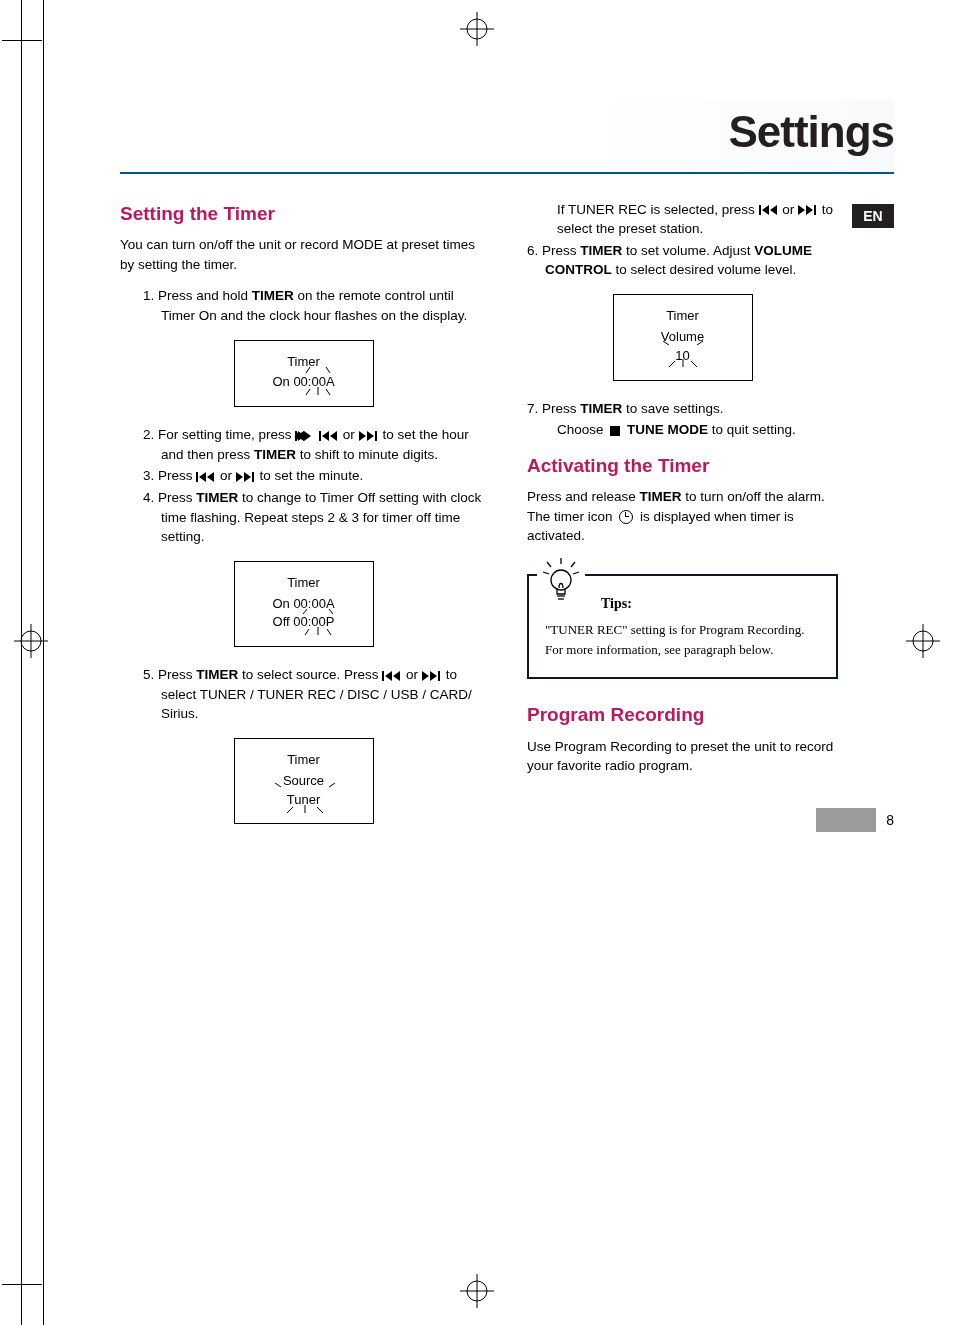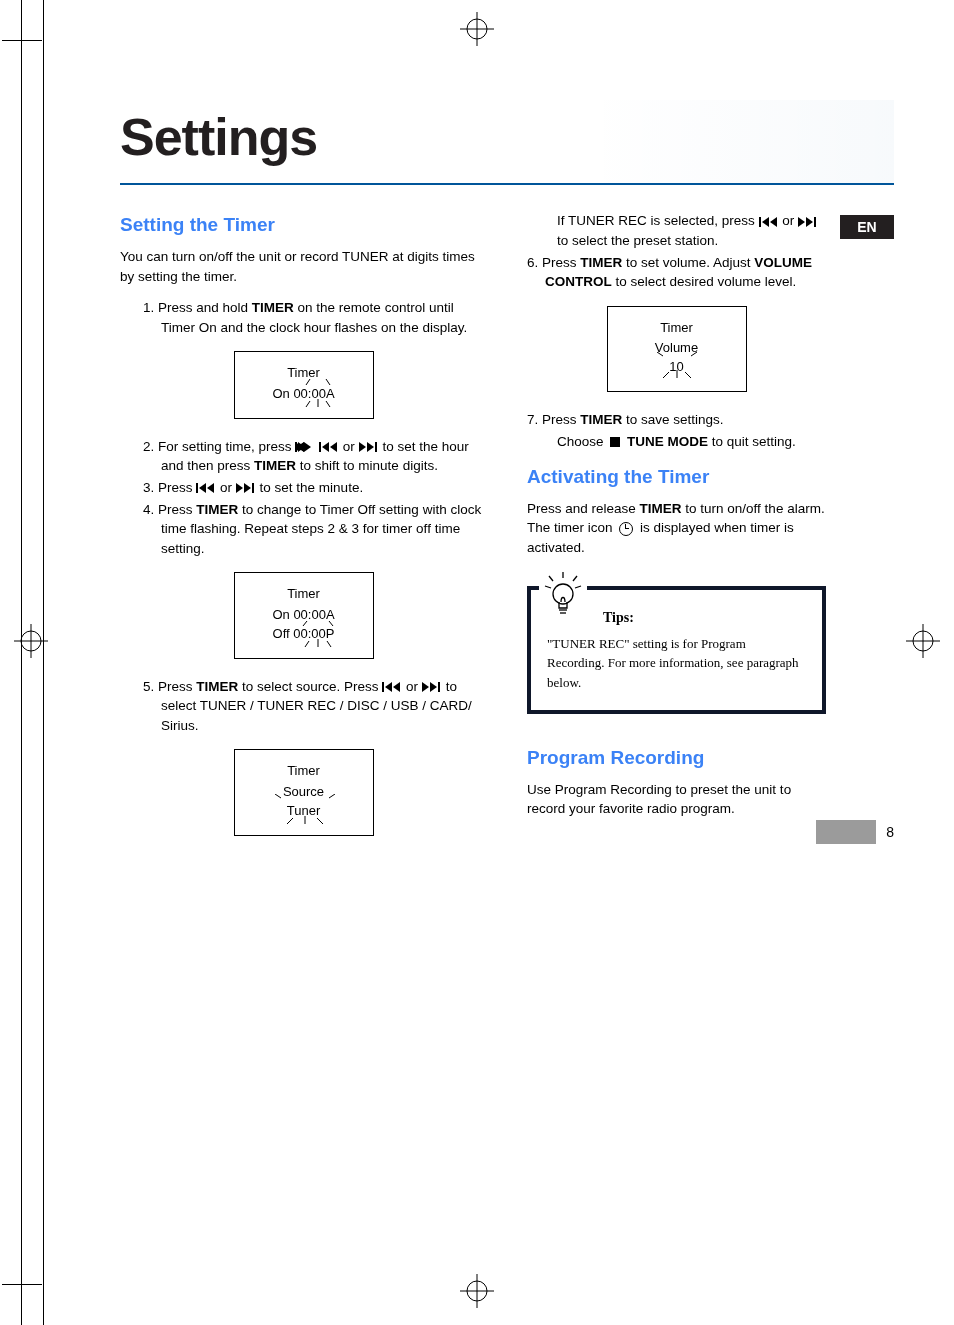--- a/index.html
+++ b/index.html
@@ -66,54 +66,55 @@
       left: 50%;
       transform: translateX(-50%);
     }
     .reg-svg { width: 34px; height: 34px; }
     .title-bar {
       border-bottom: 2px solid #00559a;
       padding-bottom: 8px;
       background: linear-gradient(90deg, transparent 0%, transparent 60%, rgba(0,85,154,0.03) 100%);
     }
     .title-text {
-      font-size: 52px;
+      font-size: 44px;
       font-weight: 800;
       color: #231f20;
       letter-spacing: -1px;
+      text-align: right;
     }
     .columns {
       display: flex;
       gap: 40px;
       margin-top: 26px;
     }
     .col { flex: 1; }
     .col-right-outer {
       flex: 1;
       display: flex;
       gap: 14px;
     }
     .col-right { flex: 1; }
     .lang-flag {
-      width: 54px;
+      width: 42px;
       height: 24px;
       background: #231f20;
       color: #fff;
       font-weight: bold;
       font-size: 14px;
       display: flex;
       align-items: center;
       justify-content: center;
       flex-shrink: 0;
       margin-top: 4px;
     }
     h2.sub {
       font-size: 19px;
       font-weight: 800;
-      color: #3b82f6;
+      color: #be185d;
       margin-bottom: 8px;
     }
     p { margin-bottom: 12px; font-size: 13.5px; }
     .step-list { margin-bottom: 12px; margin-left: 23px; }
     .step { font-size: 13.5px; margin-bottom: 2px; padding-left: 18px; text-indent: -18px; }
     .step.indent { padding-left: 30px; text-indent: 0; }
     .icon-stop {
       display: inline-block;
       width: 10px;
       height: 10px;
@@ -154,21 +155,21 @@
       width: 140px;
       margin: 14px auto 18px;
       padding: 12px 6px 14px;
       text-align: center;
       font-size: 13px;
       position: relative;
     }
     .display-box .line1 { margin-bottom: 2px; }
     .blink-val { position: relative; display: inline-block; }
     .tips-box {
-      border: 4px solid #0f172a;
+      border: 2px solid #0f172a;
       padding: 18px 16px 18px 16px;
       position: relative;
       margin-top: 28px;
     }
     .tips-icon {
       position: absolute;
       top: -20px;
       left: 8px;
       width: 48px;
       height: 48px;
@@ -241,21 +242,21 @@
 <div class="page">
 
   <div class="title-bar">
     <div class="title-text">Settings</div>
   </div>
 
   <div class="columns">
 
     <div class="col">
       <h2 class="sub">Setting the Timer</h2>
-      <p>You can turn on/off the unit or record TUNER at digits times by setting the timer.</p>
+      <p>You can turn on/off the unit or record MODE at preset times by setting the timer.</p>
 
       <div class="step-list">
         <div class="step">
           <span>1.  Press and hold </span><b>TIMER</b><span> on the remote control until Timer On and the clock hour flashes on the display.</span>
         </div>
       </div>
 
       <div class="display-box">
         <div class="line1">Timer</div>
         <div class="blink-val">
@@ -425,21 +426,21 @@
                 <line x1="20" y1="40" x2="28" y2="40"></line>
                 <line x1="21" y1="43" x2="27" y2="43"></line>
                 <path d="M22 32 C22 26 26 26 26 32"></path>
               </g>
             </svg>
           </div>
           <div class="tips-label">Tips:</div>
           <div class="tips-text">"TUNER REC" setting is for Program Recording. For more information, see paragraph below.</div>
         </div>
 
-        <h2 class="sub" style="margin-top:30px;">Program Recording</h2>
+        <h2 class="sub" style="margin-top:22px;">Program Recording</h2>
         <p>Use Program Recording to preset the unit to record your favorite radio program.</p>
       </div>
 
       <div class="lang-flag">EN</div>
     </div>
   </div>
 
   <div class="page-num-tab">
     <div class="page-tab-gray"></div>
     <div class="page-num">8</div>

